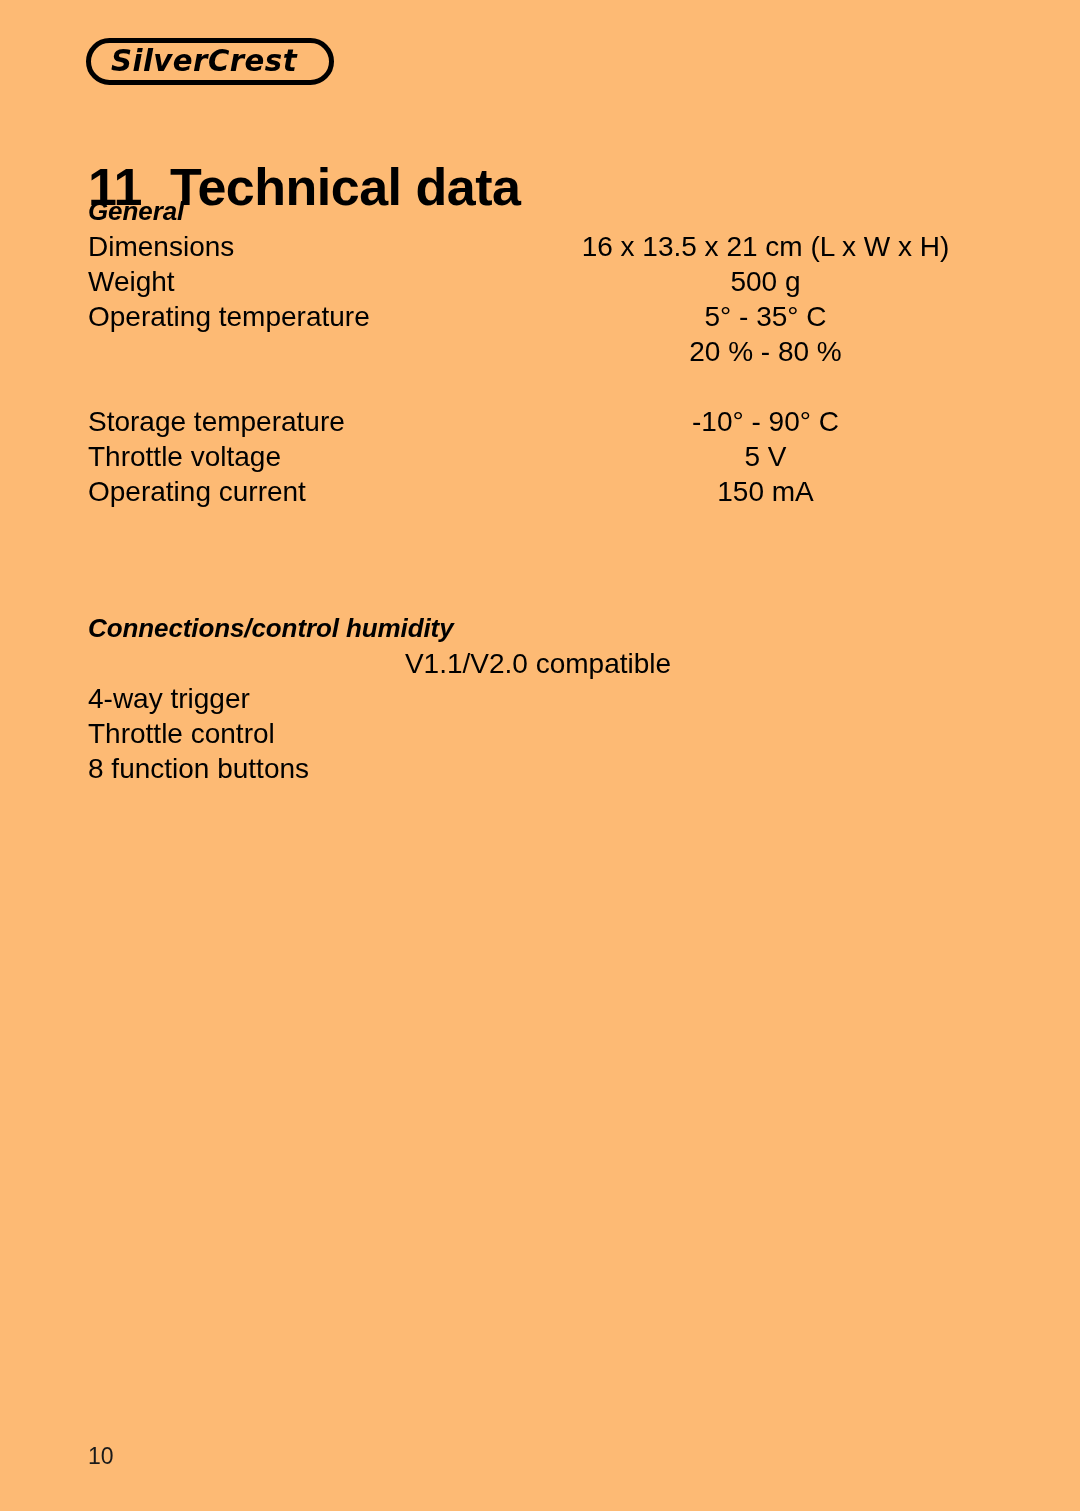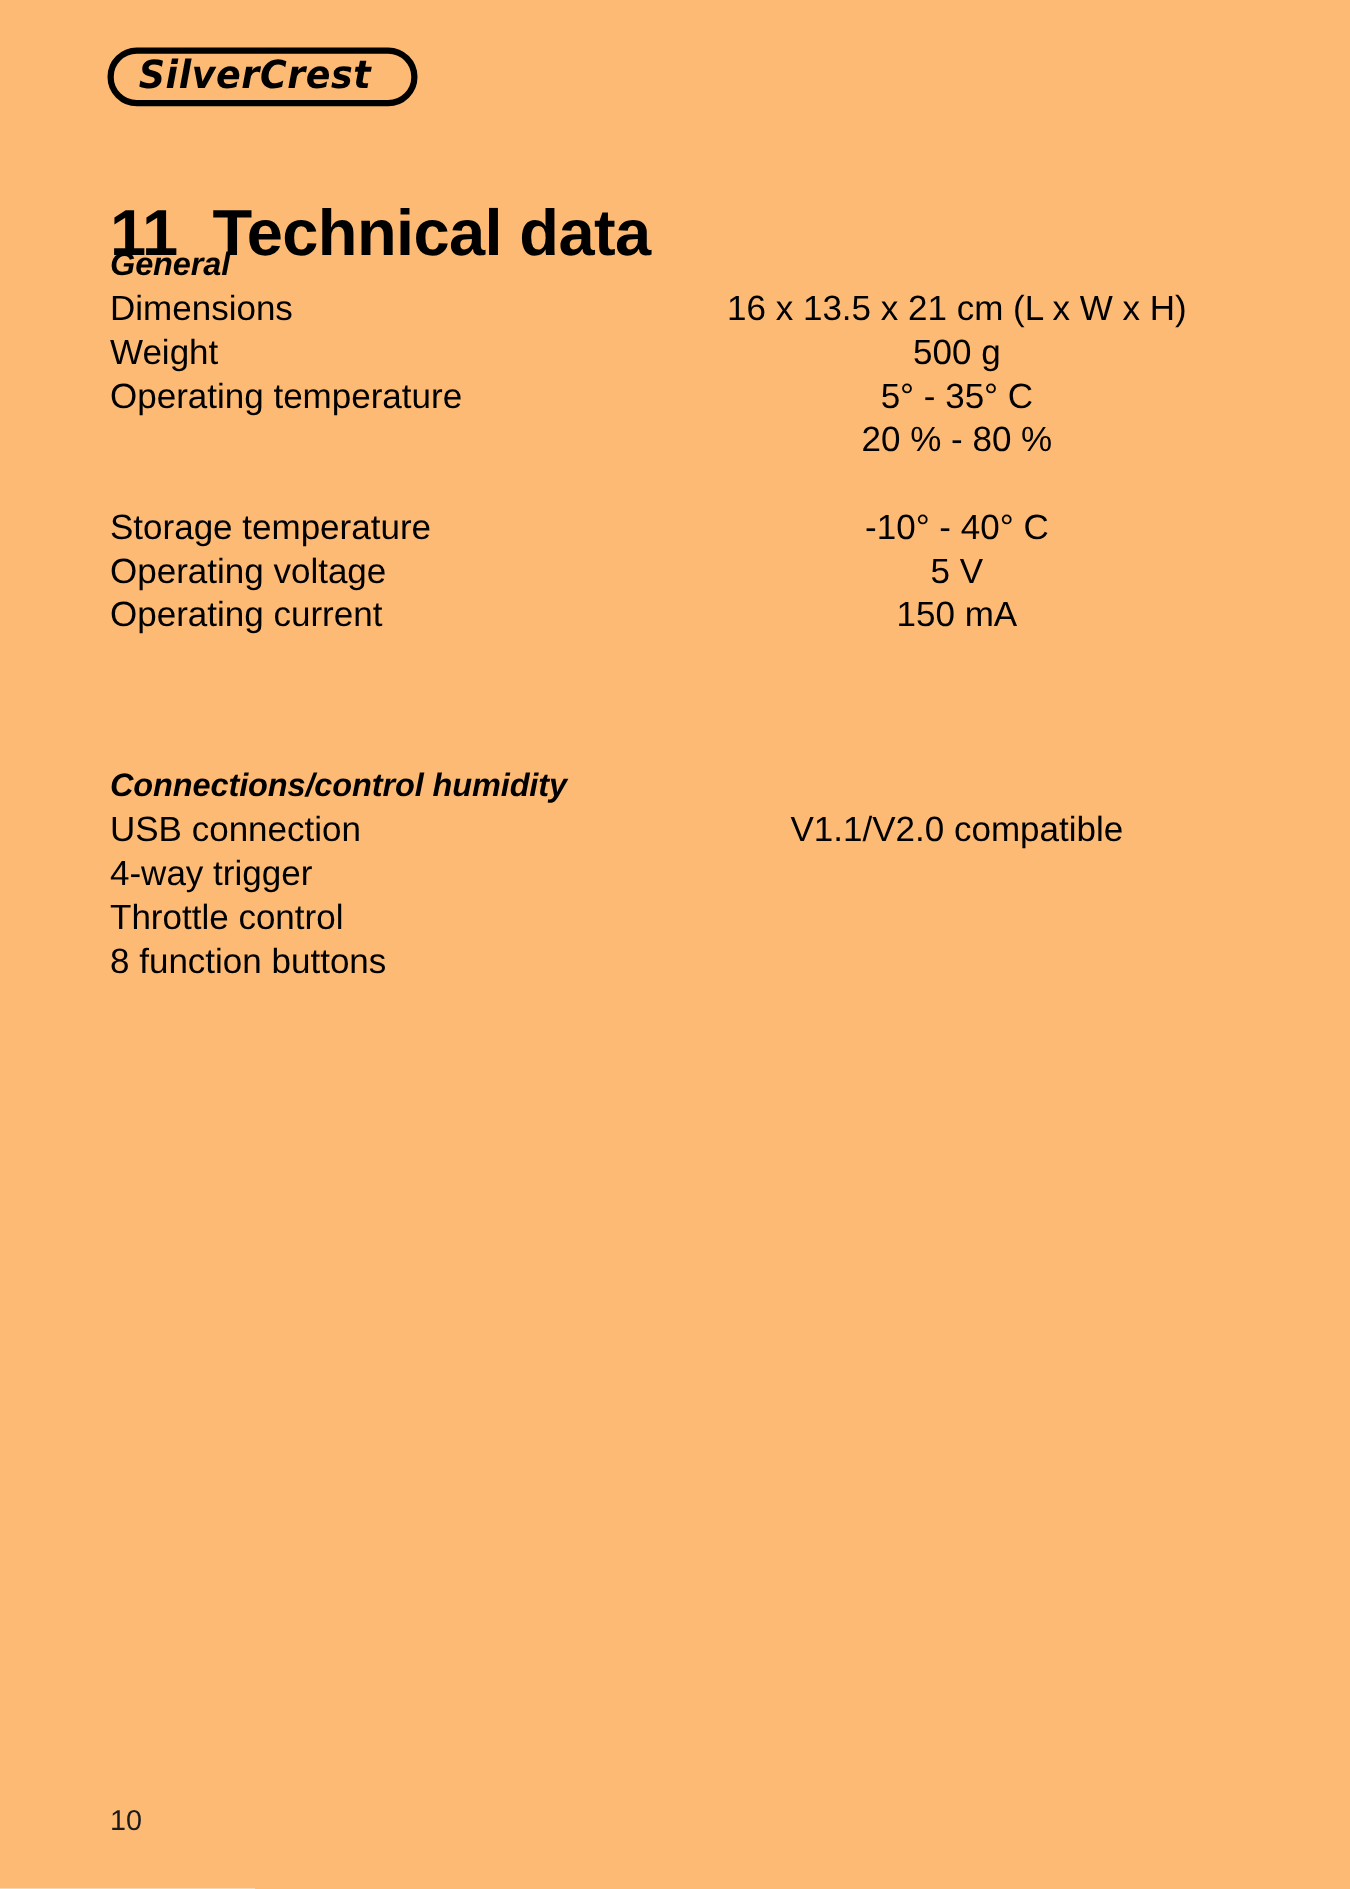--- a/index.html
+++ b/index.html
@@ -152,41 +152,40 @@
       </div>
 
       <div class="spec-row">
         <div class="spec-label">
         </div>
         <div class="spec-value">20 % - 80 %</div>
       </div>
 
       <div class="spec-row">
         <div class="spec-label">Storage temperature</div>
-        <div class="spec-value">-10° - 40° C</div>
-      </div>
-
-      <div class="spec-row">
-        <div class="spec-label">Operating voltage</div>
+        <div class="spec-value">-10° - 90° C</div>
+      </div>
+
+      <div class="spec-row">
+        <div class="spec-label">Throttle voltage</div>
         <div class="spec-value">5 V</div>
       </div>
 
       <div class="spec-row">
         <div class="spec-label">Operating current</div>
         <div class="spec-value">150 mA</div>
       </div>
     </div>
 
     <div class="section-gap"></div>
 
     <div>
       <div class="section-heading">Connections/control humidity</div>
 
       <div class="spec-row">
-        <div class="spec-label">USB connection</div>
         <div class="spec-value">V1.1/V2.0 compatible</div>
       </div>
 
       <div class="spec-row">
         <div class="spec-label">4-way trigger</div>
         <div class="spec-value"></div>
       </div>
 
       <div class="spec-row">
         <div class="spec-label">Throttle control</div>

